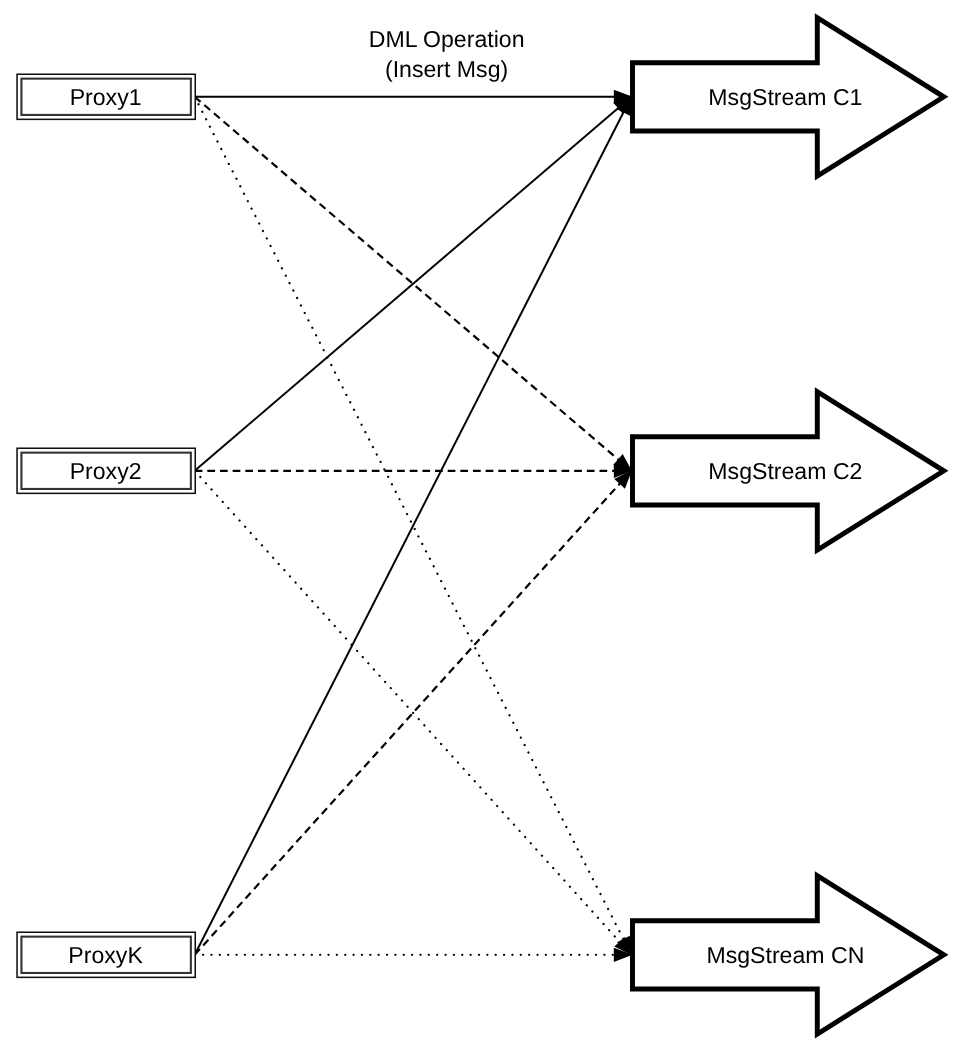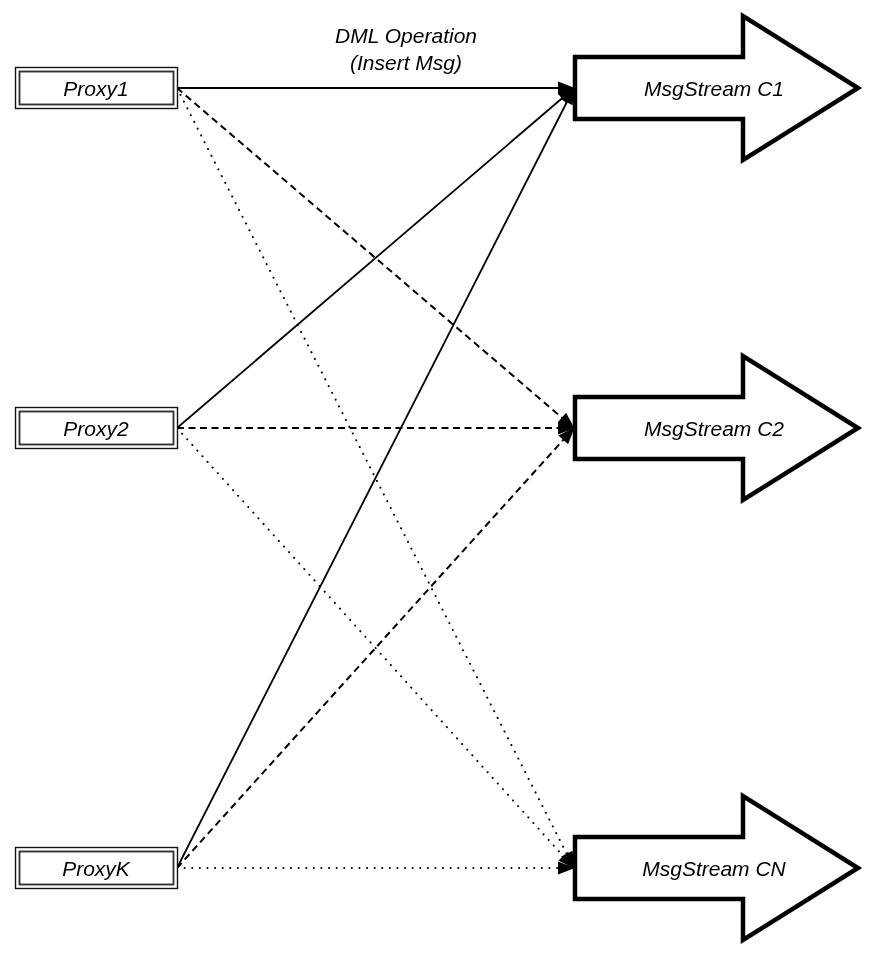--- a/index.html
+++ b/index.html
@@ -7,21 +7,20 @@
     padding: 0;
     background: #ffffff;
     width: 875px;
     height: 956px;
     font-family: "Liberation Sans", sans-serif;
   }
   #diagram-root {
     width: 746px;
     height: 956px;
     position: relative;
-    font-style: italic;
   }
   svg {
     display: block;
   }
   text {
     font-family: "Liberation Sans", sans-serif;
     font-size: 21px;
     fill: #000000;
   }
   .node-label, .stream-label, .title-line {

